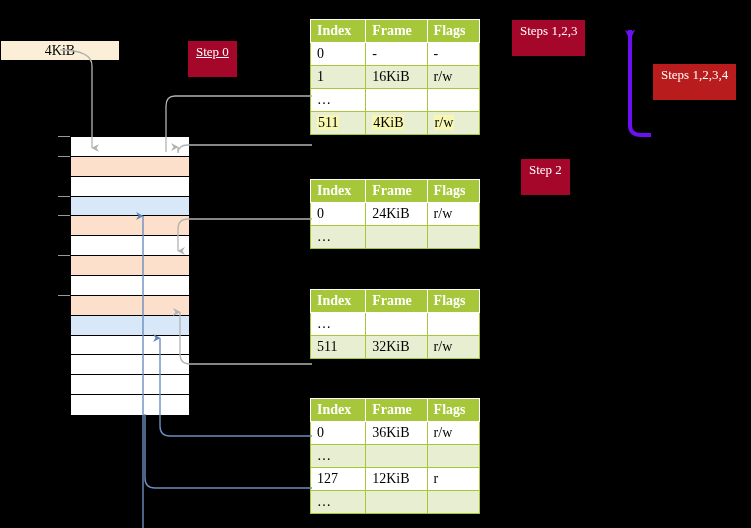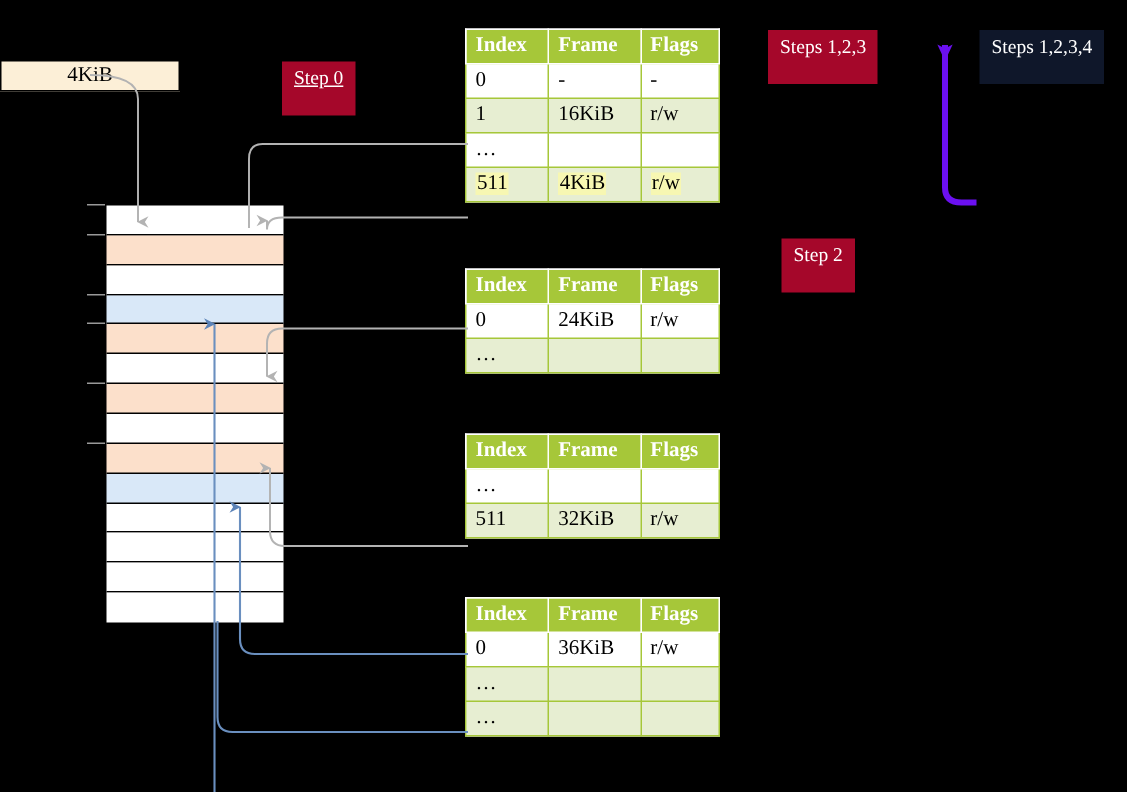--- a/index.html
+++ b/index.html
@@ -20,21 +20,21 @@
   .badge {
     position: absolute;
     color: #ffffff;
     font-size: 13px;
     line-height: 1;
     padding: 4px 8px 19px 8px;
     white-space: nowrap;
     font-family: "Liberation Serif", "DejaVu Serif", serif;
   }
   .badge-red { background: #a5072a; }
-  .badge-violet { background: #0f172a; }
+  .badge-violet { background: #b91c1c; margin-top: 44px; }
 
   #badge-step0 { left: 188px; top: 41px; text-decoration: underline; }
   #badge-steps123 { left: 512px; top: 20px; }
   #badge-steps1234 { left: 653px; top: 20px; }
   #badge-step4 { left: 521px; top: 159px; }
 
   
   #kib-box {
     position: absolute;
     left: 0px;
@@ -241,20 +241,25 @@
       <tr class="odd">
         <td>0</td>
         <td>36KiB</td>
         <td>r/w</td>
       </tr>
       <tr class="even">
         <td>…</td>
         <td></td>
         <td></td>
       </tr>
+      <tr class="odd">
+        <td>127</td>
+        <td>12KiB</td>
+        <td>r</td>
+      </tr>
       <tr class="even">
         <td>…</td>
         <td></td>
         <td></td>
       </tr>
     </tbody>
   </table>
 
   <div class="badge badge-red" id="badge-step0">Step 0</div>
   <div class="badge badge-red" id="badge-steps123">Steps 1,2,3</div>

